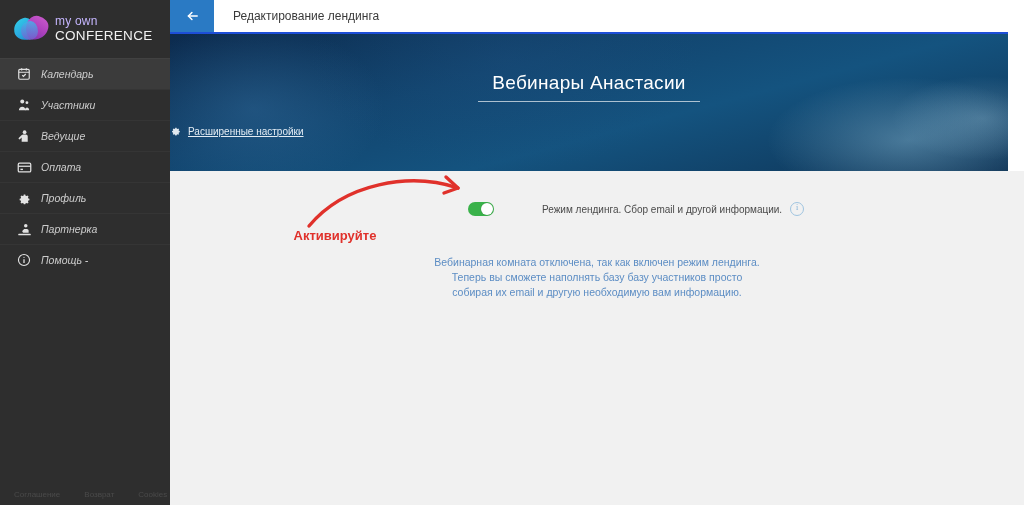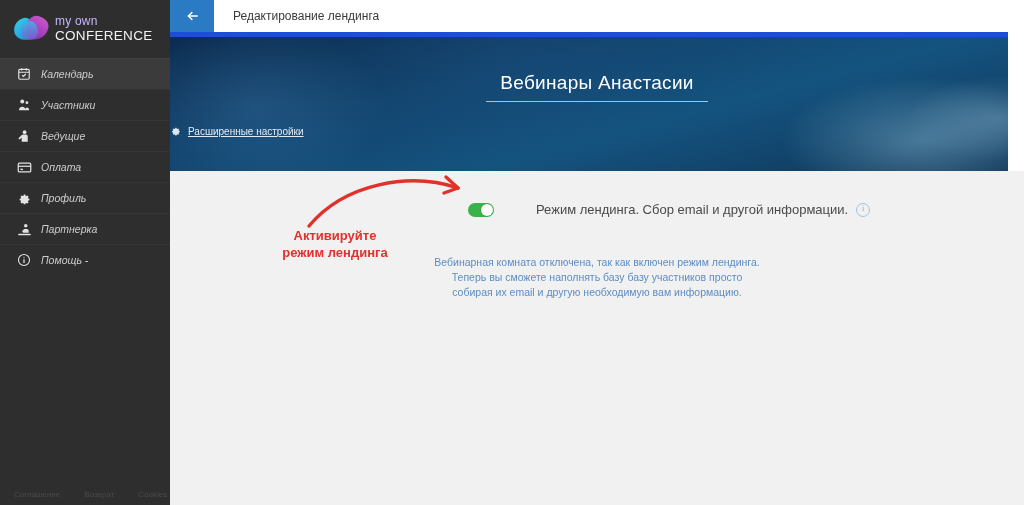--- a/index.html
+++ b/index.html
@@ -110,21 +110,21 @@
     gap: 24px;
   }
   #footer-links span { cursor: pointer; }
 
   
   #topbar {
     position: absolute;
     left: 170px; top: 0;
     width: 854px; height: 32px;
     background: #ffffff;
-    border-bottom: 5px solid #1d4ed8;
+    border-bottom: 2px solid #1d4ed8;
     display: flex;
     align-items: stretch;
     z-index: 4;
   }
   #back-btn {
     width: 44px;
     background: #2a7ac4;
     display: flex;
     align-items: center;
     justify-content: center;
@@ -146,21 +146,20 @@
     left: 170px; top: 32px;
     width: 838px; height: 139px;
     background:
       radial-gradient(ellipse 200px 90px at 88% 78%, rgba(150,200,225,.42) 0%, rgba(150,200,225,0) 70%),
       radial-gradient(ellipse 130px 60px at 97% 62%, rgba(170,210,230,.30) 0%, rgba(170,210,230,0) 70%),
       radial-gradient(ellipse 180px 120px at 10% 55%, rgba(60,120,170,.35) 0%, rgba(60,120,170,0) 72%),
       radial-gradient(ellipse 260px 150px at 40% 20%, rgba(30,80,130,.30) 0%, rgba(30,80,130,0) 75%),
       linear-gradient(165deg, #0c2a4d 0%, #12456f 35%, #14537f 60%, #0e3355 100%);
     overflow: hidden;
     z-index: 3;
-    padding-left: 16px;
   }
   #banner-inner {
     position: absolute;
     left: 0; right: 0; top: 0;
     text-align: center;
   }
   #banner-title {
     margin-top: 40px;
     font-size: 19px;
     color: #ffffff;
@@ -215,22 +214,22 @@
   }
   .switch .knob {
     position: absolute;
     right: 1px; top: 1px;
     width: 12px; height: 12px;
     border-radius: 50%;
     background: #ffffff;
     box-shadow: 0 0 1px rgba(0,0,0,.35);
   }
   #toggle-label {
-    margin-left: 6px;
-    font-size: 13px;
+    margin-left: 12px;
+    font-size: 10px;
     color: #4a4a4a;
     white-space: nowrap;
     padding-left: 36px;
   }
   #info-icon {
     margin-left: 8px;
     width: 12px; height: 12px;
     border-radius: 50%;
     border: 1px solid #9fc4e0;
     color: #7fb0d6;
@@ -414,15 +413,14 @@
   </div>
 </div>
 
 <div id="annotation">
   <svg width="854" height="334" viewBox="0 0 854 334" style="position:absolute;left:0;top:0;">
     <path d="M139 55 C 175 12, 240 1, 288 17" fill="none" stroke="#e0312b" stroke-width="3.4" stroke-linecap="round"></path>
     <path d="M288 17 L 276 6 M288 17 L 274 22" fill="none" stroke="#e0312b" stroke-width="3.4" stroke-linecap="round"></path>
   </svg>
   <div id="annot-text">
     <div>Активируйте</div>
-    <div>режим лендинга</div>
   </div>
 </div>
 
 </body></html>

